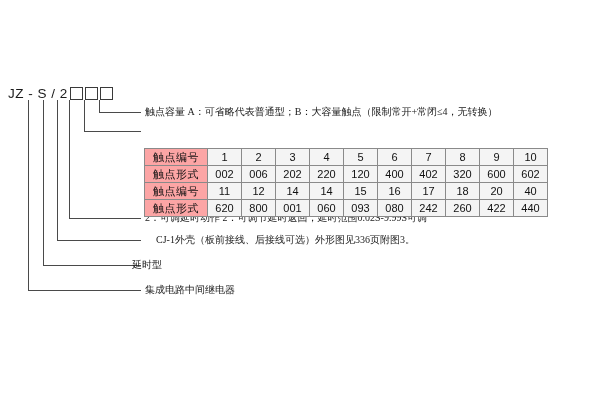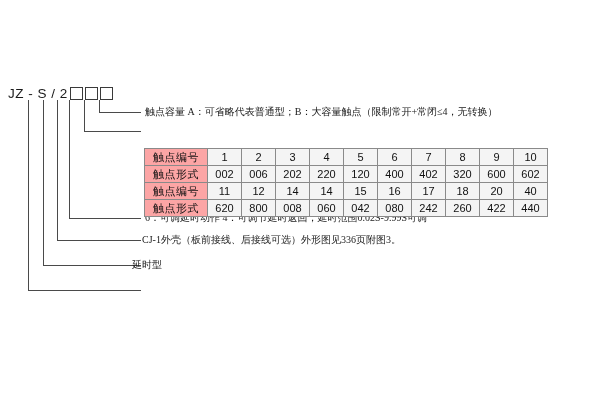--- a/index.html
+++ b/index.html
@@ -121,26 +121,27 @@
   <div class="vline" style="left:43px; top:100px; height:165px;"></div>
   <div class="hline" style="left:43px; top:265px; width:98px;"></div>
 
   <div class="vline" style="left:28px; top:100px; height:190px;"></div>
   <div class="hline" style="left:28px; top:290px; width:113px;"></div>
 
   <div class="note" style="left:145px; top:105px;">触点容量  A：可省略代表普通型；B：大容量触点（限制常开+常闭≤4，无转换）</div>
 
   <div class="note" style="left:145px; top:124px;margin-top:29px;">触点编号及触点形式</div>
 
-  <div class="note" style="left:145px; top:211px;">6：可调延时动作   4：可调节延时返回，延时范围0.02S-9.99S可调</div>
-
-  <div class="note" style="left:142px; top:233px;">CJ-1外壳（板前接线、后接线可选）外形图见336页附图3。</div>
+  <div class="note" style="left:145px; top:211px;">2：可调延时动作   2：可调节延时返回，延时范围0.02S-9.99S可调</div>
+
+  <div class="note" style="left:156px; top:233px;">CJ-1外壳（板前接线、后接线可选）外形图见336页附图3。</div>
 
   <div class="note" style="left:132px; top:258px;">延时型</div>
 
+  <div class="note" style="left:145px; top:283px;">集成电路中间继电器</div>
 
   <div class="tbl-wrap">
     <table class="contact-table">
       <tbody>
         <tr>
           <td class="rowhdr">触点编号</td>
           <td class="cell">1</td>
           <td class="cell">2</td>
           <td class="cell">3</td>
           <td class="cell">4</td>
@@ -174,23 +175,23 @@
           <td class="cell">16</td>
           <td class="cell">17</td>
           <td class="cell">18</td>
           <td class="cell">20</td>
           <td class="cell">40</td>
         </tr>
         <tr>
           <td class="rowhdr">触点形式</td>
           <td class="cell">620</td>
           <td class="cell">800</td>
-          <td class="cell">008</td>
+          <td class="cell">001</td>
           <td class="cell">060</td>
-          <td class="cell">042</td>
+          <td class="cell">093</td>
           <td class="cell">080</td>
           <td class="cell">242</td>
           <td class="cell">260</td>
           <td class="cell">422</td>
           <td class="cell">440</td>
         </tr>
       </tbody>
     </table>
   </div>
 

